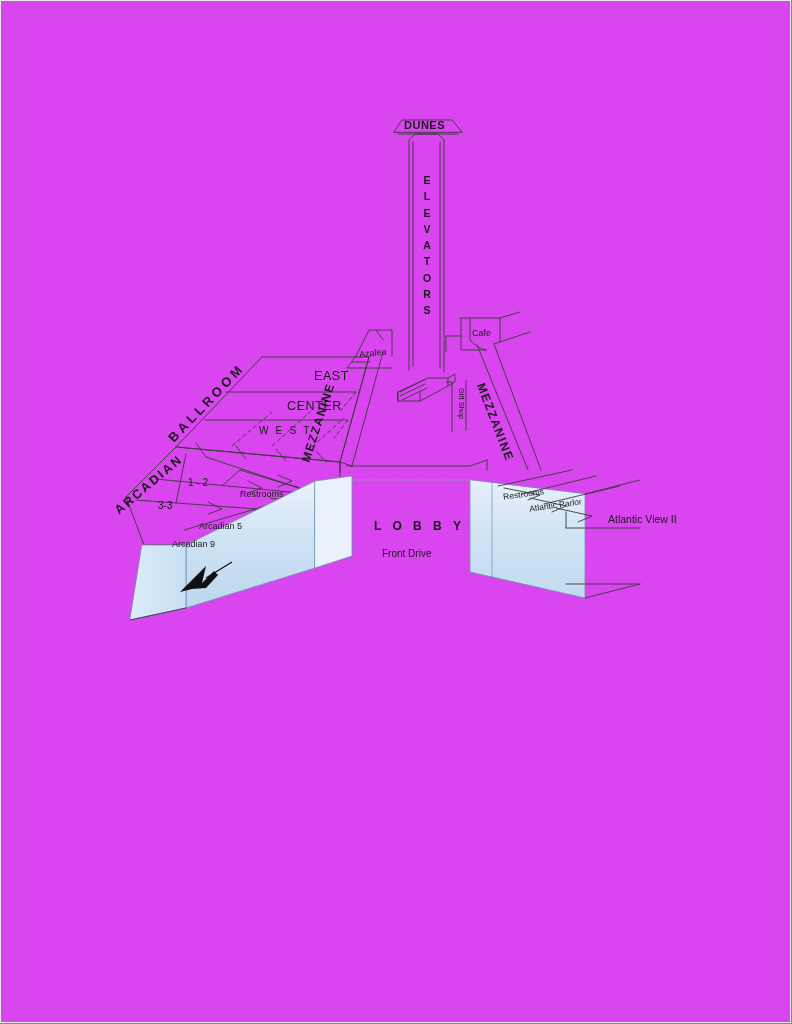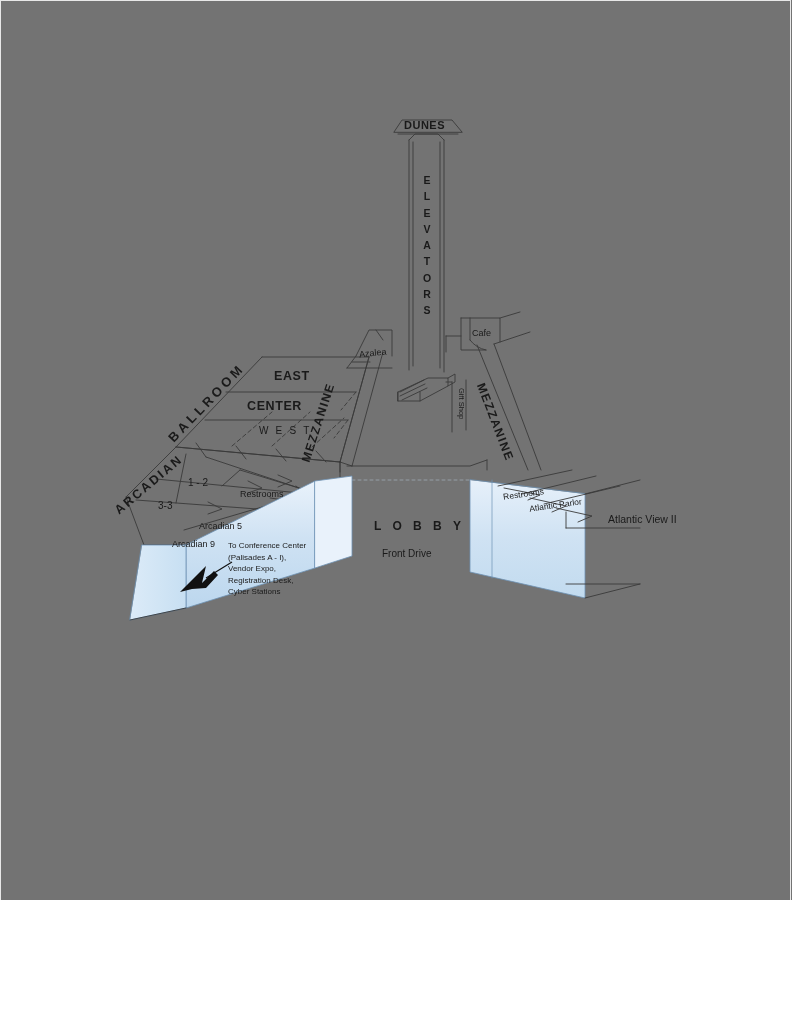--- a/index.html
+++ b/index.html
@@ -1,29 +1,29 @@
 <!DOCTYPE html>
 <html><head>
 <meta charset="utf-8">
 <style>
   html,body{margin:0;padding:0;background:#ffffff;}
   body{width:792px;height:1024px;font-family:"Liberation Sans",sans-serif;color:#000;}
-  #page{position:relative;width:792px;height:900px;overflow:hidden;background:#737373;}
+  #page{position:relative;width:792px;height:1024px;overflow:hidden;background:#d946ef;}
   #page-border{position:absolute;left:0;top:0;width:791px;height:1023px;border:1px solid #e8e8e8;box-sizing:border-box;}
   #map{position:absolute;left:0;top:0;width:792px;height:1024px;}
   .lbl{position:absolute;white-space:nowrap;color:#1a1a1a;font-family:"Liberation Sans",sans-serif;}
 
   
   .dunes{font-size:11px;font-weight:700;letter-spacing:.5px;}
   .elev-col{display:flex;flex-direction:column;align-items:center;line-height:1.55;}
   .elev-col span{font-size:10.5px;font-weight:700;display:block;}
 
   
   .ball-word{font-size:13px;font-weight:700;letter-spacing:3.5px;}
-  .room-big{font-size:12.5px;font-weight:700;letter-spacing:.6px;}
+  .room-big{font-size:12.5px;font-weight:400;letter-spacing:.6px;margin-left:40px;}
   .room-west{font-size:10px;font-weight:400;letter-spacing:2.2px;margin-left:28px;}
   .mezz{font-size:12px;font-weight:700;letter-spacing:1.4px;}
   .arc-word{font-size:12.5px;font-weight:700;letter-spacing:2.2px;}
   .sm{font-size:8.5px;}
   .sm9{font-size:9px;}
   .md{font-size:10px;}
   .lobby{font-size:12px;font-weight:700;letter-spacing:4px;}
   .vert-gift{font-size:7.5px;transform-origin:0 0;}
   .note{font-size:8px;line-height:11.5px;white-space:pre-line;}
   .av2{font-size:10.5px;}
@@ -250,19 +250,14 @@
 
   <div class="lbl sm9" style="left:240px;top:489px;">Restrooms</div>
 
   <div class="lbl lobby" style="left:374px;top:519px;">L O B B Y</div>
   <div class="lbl md" style="left:382px;top:548px;">Front Drive</div>
 
   <div class="lbl sm" style="left:503px;top:489px;transform:rotate(-8deg);">Restrooms</div>
   <div class="lbl sm" style="left:529px;top:500px;transform:rotate(-8deg);">Atlantic Parlor</div>
   <div class="lbl av2" style="left:566px;top:513px;padding-left:42px;">Atlantic View II</div>
 
-  <div class="lbl note" style="left:228px;top:540px;">To Conference Center
-(Palisades A - I),
-Vendor Expo,
-Registration Desk,
-Cyber Stations</div>
 
 </div>
 
 </body></html>

